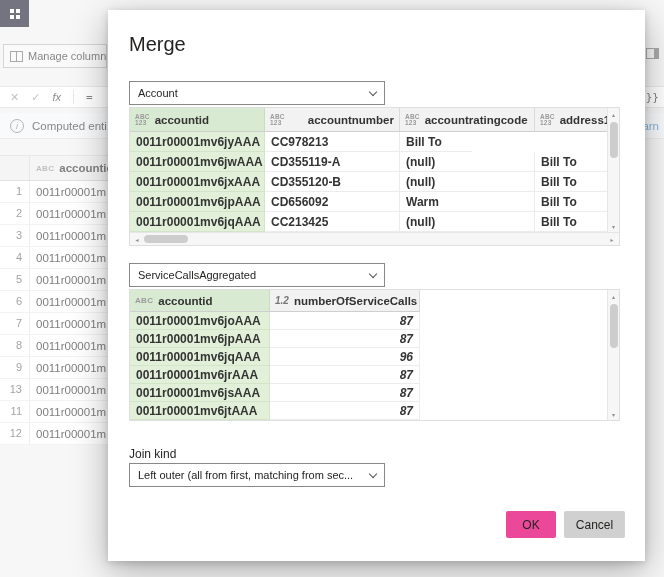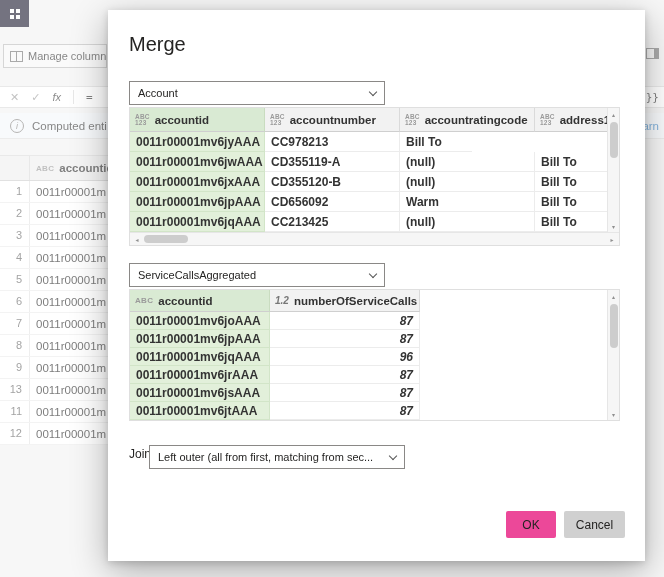--- a/index.html
+++ b/index.html
@@ -73,21 +73,21 @@
            background:#f2f2f2; border-right:1px solid #dadada; border-bottom:1px solid #cfcfcf;
            height:24px; overflow:hidden; white-space:nowrap; gap:5px; cursor:pointer; }
   .hcell.sel { background:#d9ead3; border-right-color:#c9dcc0; }
   .hfiller { flex:1; background:#fff; }
   .cell { display:flex; align-items:center; padding:0 6px; font-size:12px; color:#333; background:#fff;
           border-right:1px solid #ececec; border-bottom:1px solid #ececec; height:20px;
           overflow:hidden; white-space:nowrap; cursor:pointer;font-weight:bold; }
   .cell.sel { background:#e2f0da; border-right-color:#d2e5c8; border-bottom-color:#d2e5c8; }
   .cell.num { justify-content:flex-end; font-style:italic; }
   .cfiller { flex:1; background:#fff; }
-  .c0 { width:135px; } .c1 { width:135px; } .c2 { width:135px; } .c3 { width:72px; border-right:none; }
+  .c0 { width:135px; } .c1 { width:135px;justify-content:space-between; } .c2 { width:135px; } .c3 { width:72px; border-right:none; }
   .d0 { width:140px; } .d1 { width:150px; }
   .t2 .hcell { height:22px; }
   .t2 .cell { height:18px; }
 
   .ticon { display:inline-flex; flex-direction:column; color:#9a9a9a; font-size:6.5px; line-height:6px;
            font-weight:700; letter-spacing:0.2px; flex:none; }
   .ticon i { font-style:normal; display:block; }
   .ticon12 { font-size:10px; font-weight:700; font-style:italic; color:#777; flex:none; }
 
   .vscroll { width:12px; background:#f6f6f6; border-left:1px solid #e6e6e6; position:relative; flex:none; }
@@ -344,21 +344,21 @@
         <div class="vscroll" style="height:130px;">
           <span class="varrow up">▴</span>
           <span class="vthumb" style="height:44px;"></span>
           <span class="varrow down">▾</span>
         </div>
       </div>
     </div>
 
     <div class="abs join-label">Join kind</div>
 
-    <div class="select" style="left:21px; top:435px;margin-left:20px;">
+    <div class="select" style="left:21px; top:453px;">
       <span class="val">Left outer (all from first, matching from sec...</span>
       <span class="chev"></span>
     </div>
 
     <div class="btn btn-ok">OK</div>
     <div class="btn btn-cancel">Cancel</div>
 
   </div>
 </div>
 

